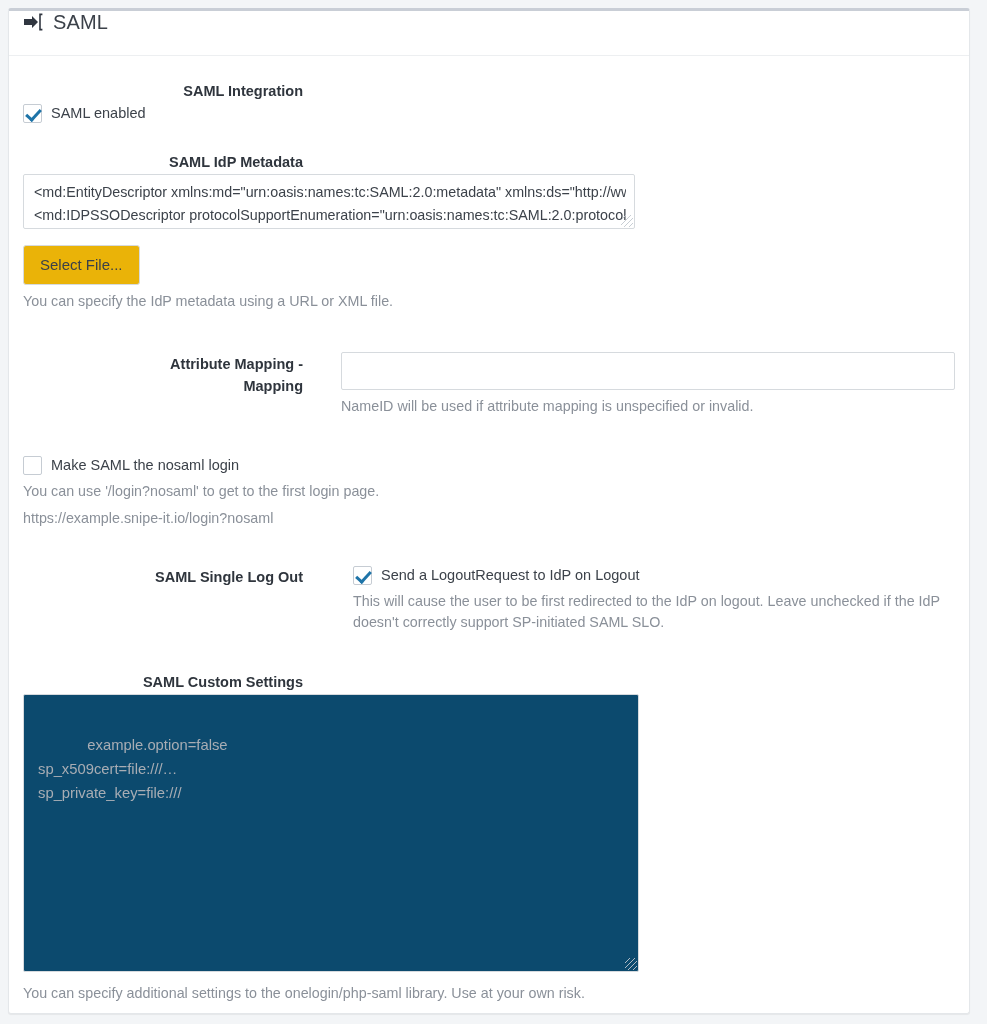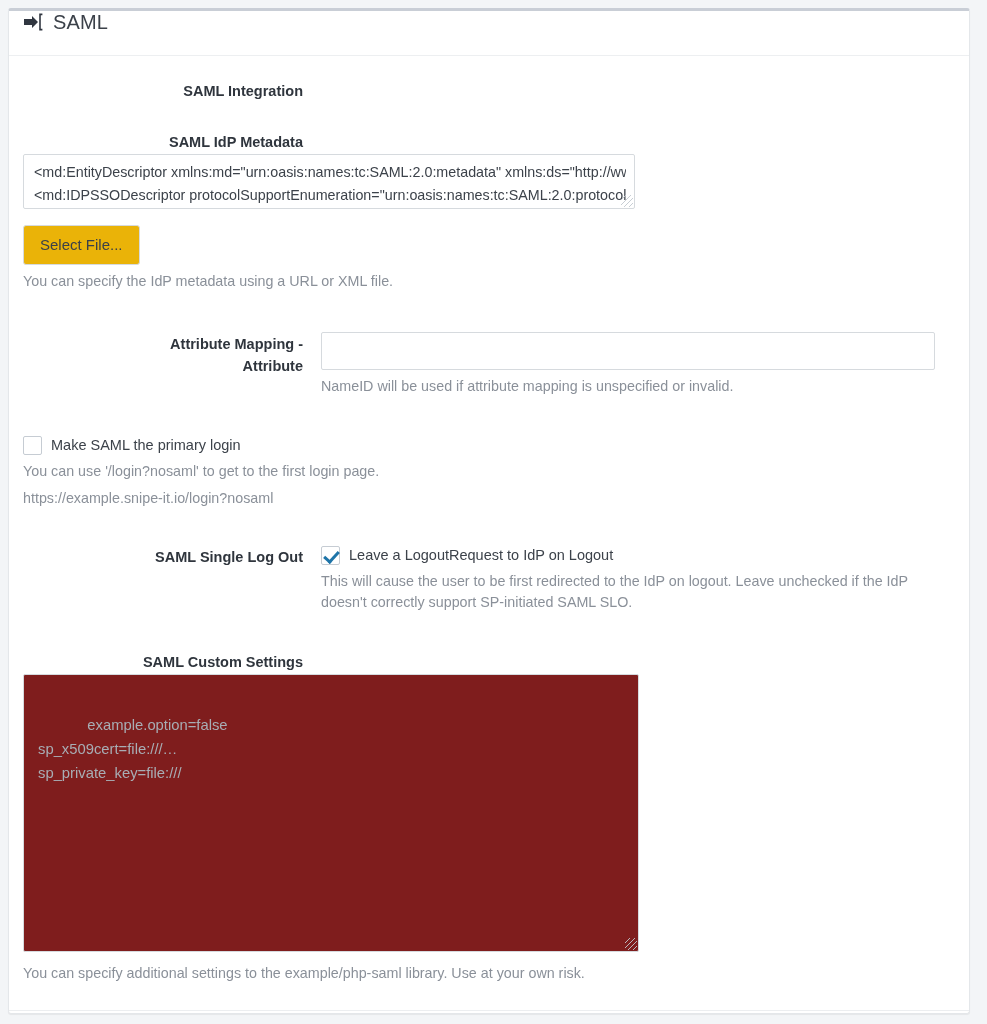--- a/index.html
+++ b/index.html
@@ -151,21 +151,21 @@
     color: #3c424a;
     padding: 0 10px;
     font-family: "Liberation Sans", sans-serif;
     outline: none;
   }
   .ta-custom {
     width: 616px;
     height: 278px;
     border: 1px solid #d6dade;
     border-radius: 2px;
-    background: #7f1d1d;
+    background: #0c4a6e;
     padding: 14px 10px 0 14px;
     font-size: 14.8px;
     color: #a8adb4;
     line-height: 24px;
     position: relative;
     white-space: pre;
   }
   .card-footer {
     margin-top: 26px;
     border-top: 1px solid #eceef0;
@@ -189,78 +189,84 @@
           <path d="M15.2 0.6h1.6v16.8h-1.6z M15.2 0.6h3.2v1.6h-3.2z M15.2 15.8h3.2v1.6h-3.2z" fill="#303640"></path>
         </svg>
       </span>
       <span class="hdr-title">SAML</span>
     </div>
 
     <div class="card-body">
 
       <div class="form-row" style="margin-top:5px;flex-direction:column;">
         <div class="lbl">SAML Integration</div>
+        <div class="ctl">
+          <label class="cb-line">
+            <span class="cbox checked"></span>
+            <span class="cb-label">SAML enabled</span>
+          </label>
+        </div>
       </div>
 
       <div class="form-row" style="margin-top:27px;flex-direction:column;">
         <div class="lbl">SAML IdP Metadata</div>
         <div class="ctl">
           <div class="ta-meta">
             <div class="ln">&lt;md:EntityDescriptor xmlns:md="urn:oasis:names:tc:SAML:2.0:metadata" xmlns:ds="http://www.w3.org/2000/09/xmldsig#"</div>
             <div class="ln">&lt;md:IDPSSODescriptor protocolSupportEnumeration="urn:oasis:names:tc:SAML:2.0:protocol"&gt;</div>
             <span class="grip"></span>
           </div>
           <div class="btn-file">Select File...</div>
           <div class="help">You can specify the IdP metadata using a URL or XML file.</div>
         </div>
       </div>
 
-      <div class="form-row" style="margin-top:40px;">
+      <div class="form-row" style="margin-top:40px;gap:20px;">
         <div class="lbl" style="line-height:22px;">
           <div>Attribute Mapping -</div>
-          <div>Attribute</div>
+          <div>Mapping</div>
         </div>
         <div class="ctl">
           <input class="txt-input" type="text" value="" placeholder="" style="">
           <div class="help">NameID will be used if attribute mapping is unspecified or invalid.</div>
         </div>
       </div>
 
       <div class="form-row" style="margin-top:38px;">
         <div class="ctl">
           <label class="cb-line">
             <span class="cbox"></span>
-            <span class="cb-label">Make SAML the primary login</span>
+            <span class="cb-label">Make SAML the nosaml login</span>
           </label>
           <div class="help">You can use '/login?nosaml' to get to the first login page.</div>
           <div class="help">https://example.snipe-it.io/login?nosaml</div>
         </div>
       </div>
 
-      <div class="form-row" style="margin-top:36px;">
+      <div class="form-row" style="margin-top:36px;gap:32px;">
         <div class="lbl">SAML Single Log Out</div>
         <div class="ctl">
           <label class="cb-line">
             <span class="cbox checked"></span>
-            <span class="cb-label">Leave a LogoutRequest to IdP on Logout</span>
+            <span class="cb-label">Send a LogoutRequest to IdP on Logout</span>
           </label>
           <div class="help" style="width:612px;">This will cause the user to be first redirected to the IdP on logout. Leave unchecked if the IdP doesn't correctly support SP-initiated SAML SLO.</div>
         </div>
       </div>
 
       <div class="form-row" style="margin-top:37px;flex-direction:column;">
         <div class="lbl">SAML Custom Settings</div>
         <div class="ctl">
           <div class="ta-custom">
             <span>example.option=false
 sp_x509cert=file:///…
 sp_private_key=file:///</span>
             <span class="grip"></span>
           </div>
-          <div class="help tight">You can specify additional settings to the example/php-saml library. Use at your own risk.</div>
+          <div class="help tight">You can specify additional settings to the onelogin/php-saml library. Use at your own risk.</div>
         </div>
       </div>
 
     </div>
 
     <div class="card-footer">
       
       
     </div>
 

